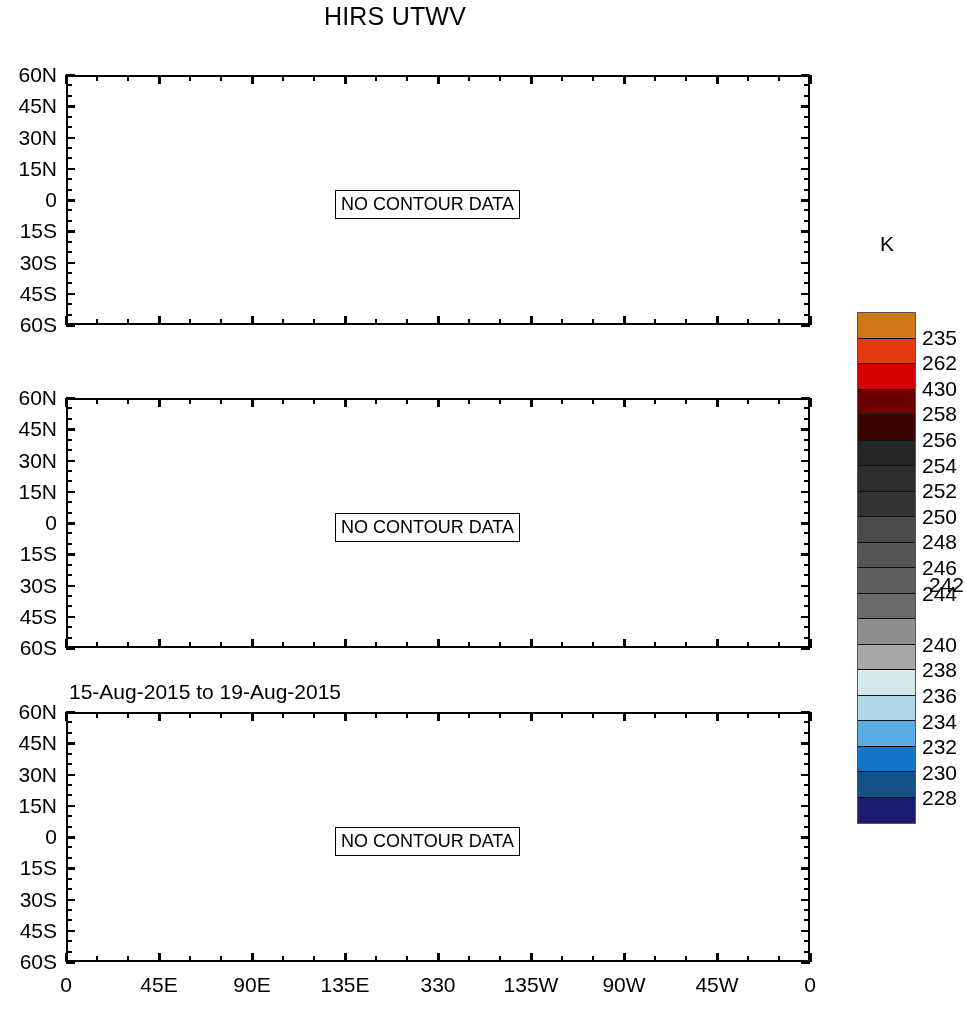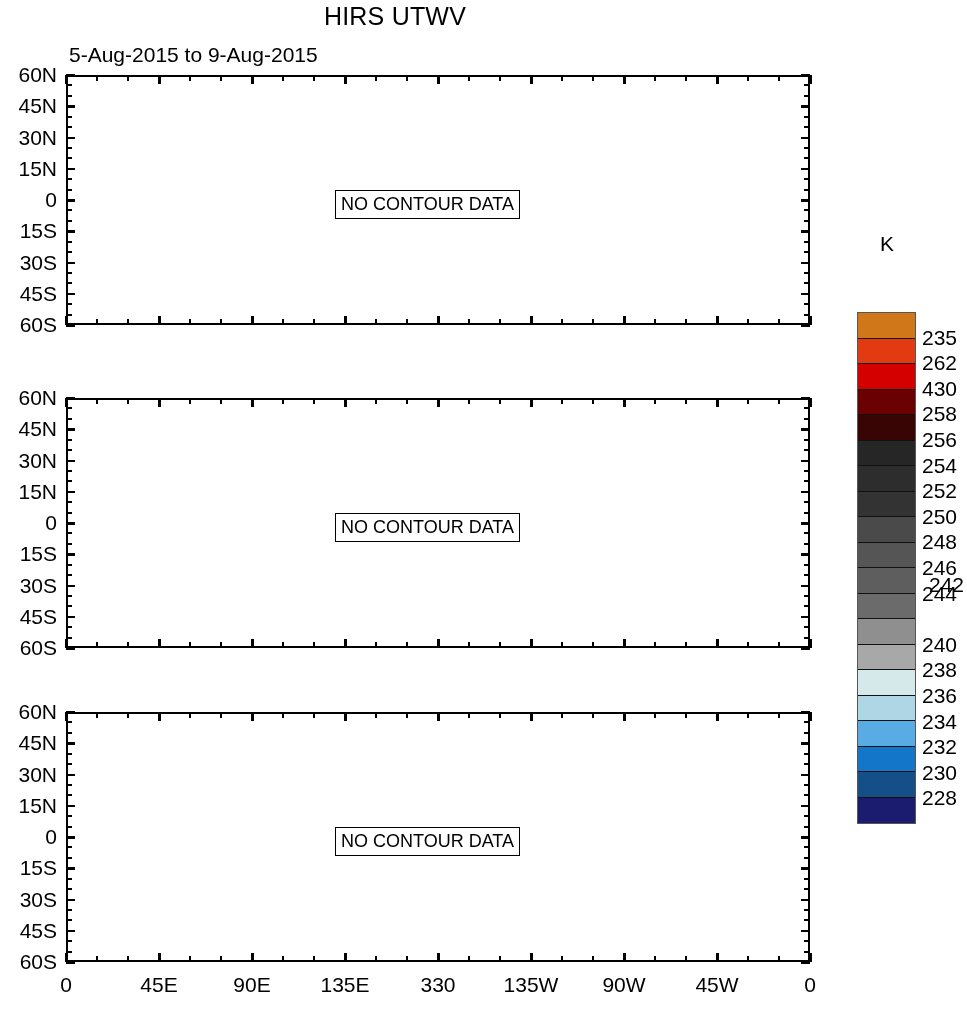--- a/index.html
+++ b/index.html
@@ -46,21 +46,20 @@
           white-space:nowrap;}
 </style>
 </head>
 <body>
 
 <div id="fig">
 
   <div class="fig-title">HIRS UTWV</div>
 
   <div class="panel" id="panel0" style="top:75px;height:250px;">
-    <div class="ptitle">5-Aug-2015 to 9-Aug-2015</div>
     <div class="maparea">
         <svg viewBox="0 0 744 250" preserveAspectRatio="none">
           <path d="M708.87,80.21L733.67,76.04" fill="none" stroke="#2e9b2e" stroke-width="0.9" stroke-linejoin="round" stroke-linecap="round"></path>
           <path d="M8.27,84.38L24.80,76.04L51.67,79.17" fill="none" stroke="#2e9b2e" stroke-width="0.9" stroke-linejoin="round" stroke-linecap="round"></path>
           <path d="M708.25,94.17L733.67,93.75" fill="none" stroke="#2e9b2e" stroke-width="0.9" stroke-linejoin="round" stroke-linecap="round"></path>
           <path d="M16.53,96.88L31.00,97.92L45.47,102.08L74.40,98.96" fill="none" stroke="#2e9b2e" stroke-width="0.9" stroke-linejoin="round" stroke-linecap="round"></path>
           <path d="M719.20,100.00L725.40,93.75L732.63,93.75L735.73,103.13" fill="none" stroke="#2e9b2e" stroke-width="0.9" stroke-linejoin="round" stroke-linecap="round"></path>
           <path d="M2.07,102.08L6.20,111.46" fill="none" stroke="#2e9b2e" stroke-width="0.9" stroke-linejoin="round" stroke-linecap="round"></path>
           <path d="M17.57,100.00L18.19,115.63" fill="none" stroke="#2e9b2e" stroke-width="0.9" stroke-linejoin="round" stroke-linecap="round"></path>
           <path d="M31.00,97.92L32.03,109.38L37.20,115.63L33.07,120.83L27.90,134.38" fill="none" stroke="#2e9b2e" stroke-width="0.9" stroke-linejoin="round" stroke-linecap="round"></path>
@@ -537,20 +536,21 @@
       <div class="tick tk-b" style="left: 650px;"></div>
       <div class="tick tk-t min" style="left: 681px;"></div>
       <div class="tick tk-b min" style="left: 681px;"></div>
       <div class="tick tk-t min" style="left: 712px;"></div>
       <div class="tick tk-b min" style="left: 712px;"></div>
       <div class="tick tk-t" style="left: 743px;"></div>
       <div class="tick tk-b" style="left: 743px;"></div>
     </div>
 
   <div class="panel" id="panel2" style="top:712px;height:250px;">
+    <div class="ptitle">15-Aug-2015 to 19-Aug-2015</div>
     <div class="maparea">
         <svg viewBox="0 0 744 250" preserveAspectRatio="none">
           <path d="M708.87,80.21L733.67,76.04" fill="none" stroke="#2e9b2e" stroke-width="0.9" stroke-linejoin="round" stroke-linecap="round"></path>
           <path d="M8.27,84.38L24.80,76.04L51.67,79.17" fill="none" stroke="#2e9b2e" stroke-width="0.9" stroke-linejoin="round" stroke-linecap="round"></path>
           <path d="M708.25,94.17L733.67,93.75" fill="none" stroke="#2e9b2e" stroke-width="0.9" stroke-linejoin="round" stroke-linecap="round"></path>
           <path d="M16.53,96.88L31.00,97.92L45.47,102.08L74.40,98.96" fill="none" stroke="#2e9b2e" stroke-width="0.9" stroke-linejoin="round" stroke-linecap="round"></path>
           <path d="M719.20,100.00L725.40,93.75L732.63,93.75L735.73,103.13" fill="none" stroke="#2e9b2e" stroke-width="0.9" stroke-linejoin="round" stroke-linecap="round"></path>
           <path d="M2.07,102.08L6.20,111.46" fill="none" stroke="#2e9b2e" stroke-width="0.9" stroke-linejoin="round" stroke-linecap="round"></path>
           <path d="M17.57,100.00L18.19,115.63" fill="none" stroke="#2e9b2e" stroke-width="0.9" stroke-linejoin="round" stroke-linecap="round"></path>
           <path d="M31.00,97.92L32.03,109.38L37.20,115.63L33.07,120.83L27.90,134.38" fill="none" stroke="#2e9b2e" stroke-width="0.9" stroke-linejoin="round" stroke-linecap="round"></path>

